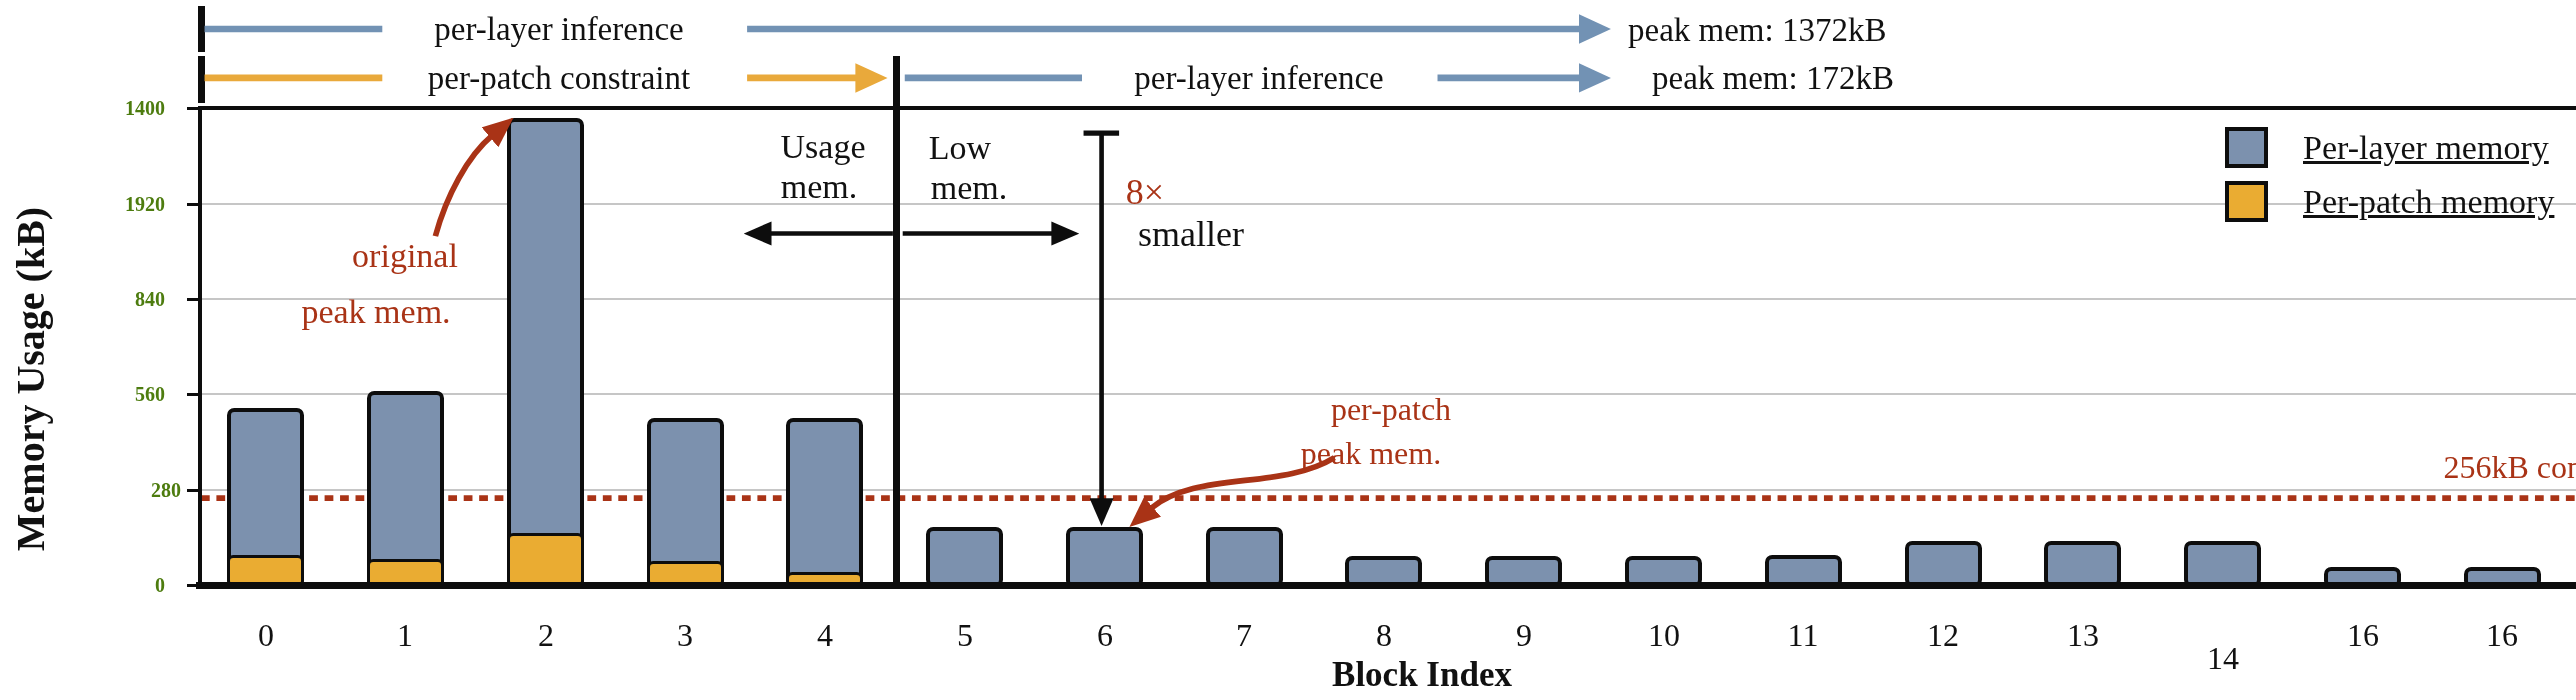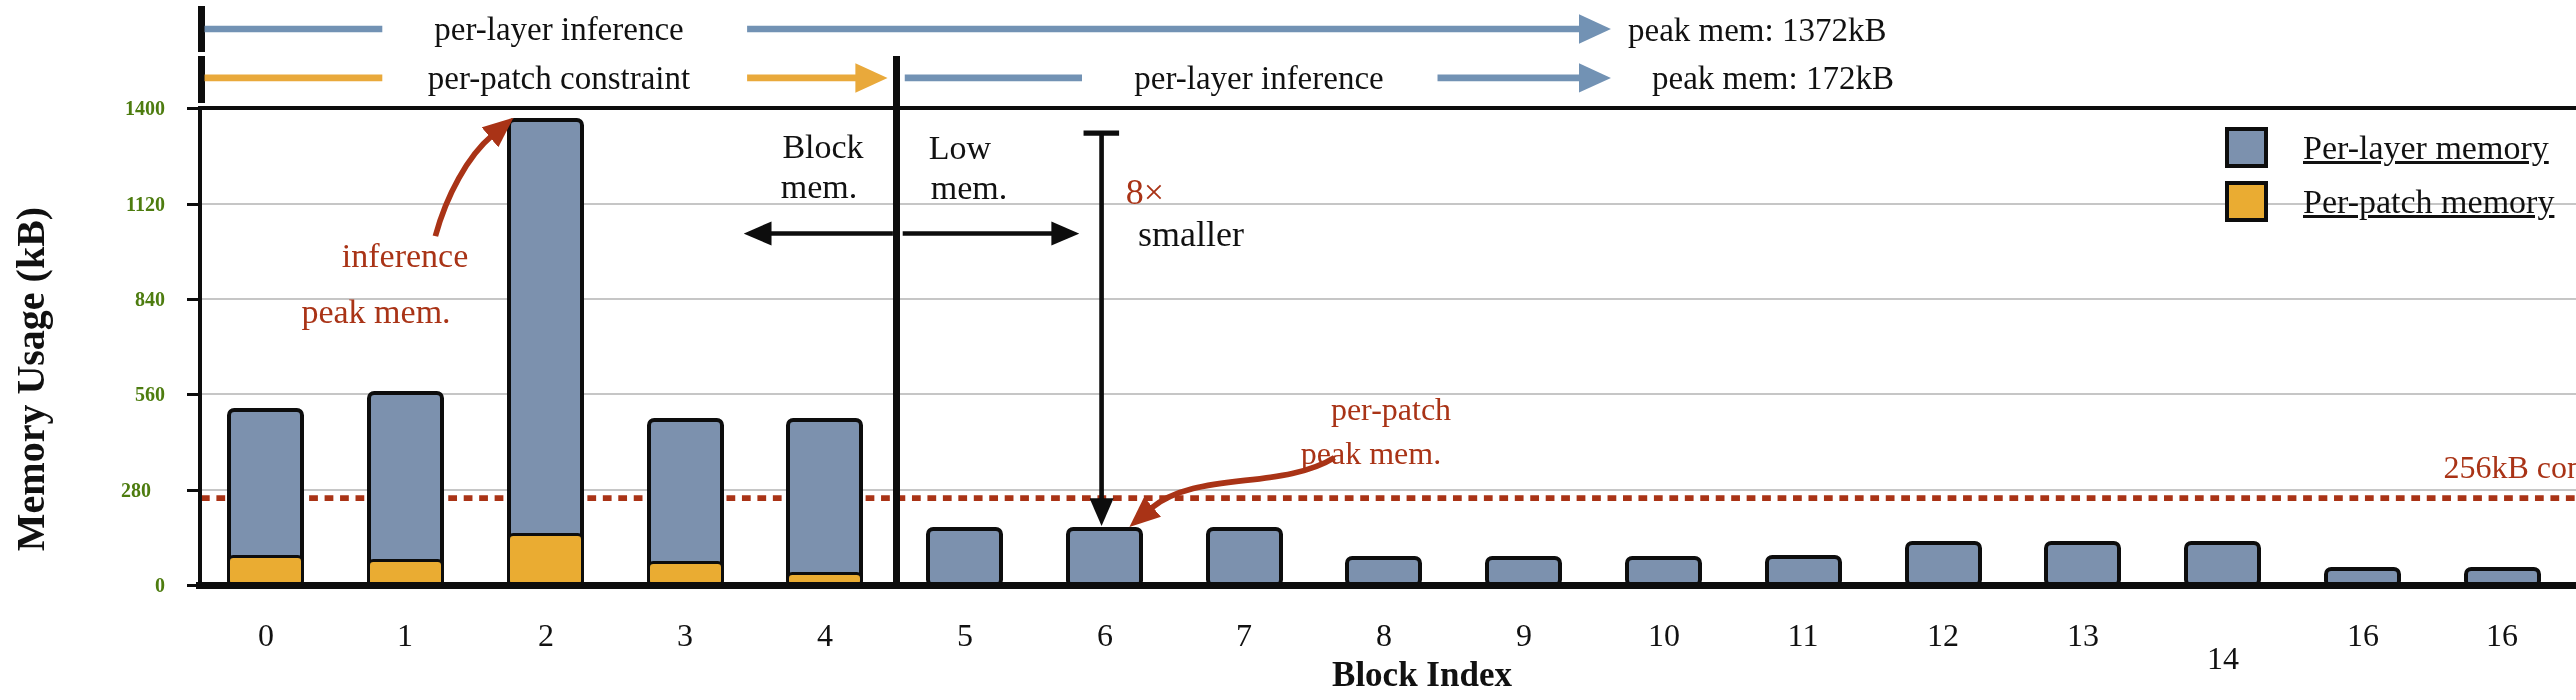--- a/index.html
+++ b/index.html
@@ -40,27 +40,27 @@
     <line id="constraint-line" x1="390" y1="966.6742857142857" x2="5246" y2="966.6742857142857" stroke="#A93316" stroke-width="11" stroke-dasharray="17 13"></line>
   </svg>
 
   <div id="plot-layer" class="abs" style="left:0;top:0;width:2705px;height:701px;">
       <div class="gridline" style="left: 201px; top: 489px; width: 2500px;"></div>
       <div class="gridline" style="left: 201px; top: 393px; width: 2500px;"></div>
       <div class="gridline" style="left: 201px; top: 298px; width: 2500px;"></div>
       <div class="gridline" style="left: 201px; top: 203px; width: 2500px;"></div>
       <div class="ytick" style="left: 165px; top: 585px;">0</div>
       <div class="tickstub" style="left: 187px; top: 584px; width: 13.4px; height: 2.6px;"></div>
-      <div class="ytick" style="left: 151px; top: 490px;">280</div>
+      <div class="ytick" style="left: 181px; top: 490px;">280</div>
       <div class="tickstub" style="left: 187px; top: 489px; width: 13.4px; height: 2.6px;"></div>
       <div class="ytick" style="left: 165px; top: 394px;">560</div>
       <div class="tickstub" style="left: 187px; top: 393px; width: 13.4px; height: 2.6px;"></div>
       <div class="ytick" style="left: 165px; top: 299px;">840</div>
       <div class="tickstub" style="left: 187px; top: 298px; width: 13.4px; height: 2.6px;"></div>
-      <div class="ytick" style="left: 165px; top: 204px;">1120</div>
+      <div class="ytick" style="left: 165px; top: 204px;">1920</div>
       <div class="tickstub" style="left: 187px; top: 203px; width: 13.4px; height: 2.6px;"></div>
       <div class="ytick" style="left: 165px; top: 108px;">1400</div>
       <div class="tickstub" style="left: 187px; top: 107px; width: 13.4px; height: 2.6px;"></div>
       <div class="bar-blue" style="left: 227px; top: 408px; width: 77px; height: 179px; background: rgb(124, 145, 174);"></div>
       <div class="bar-yellow" style="left: 227px; top: 555px; width: 77px; height: 32px; background: rgb(234, 172, 50);"></div>
       <div class="bar-blue" style="left: 367px; top: 391px; width: 77px; height: 196px; background: rgb(124, 145, 174);"></div>
       <div class="bar-yellow" style="left: 367px; top: 559px; width: 77px; height: 29px; background: rgb(234, 172, 50);"></div>
       <div class="bar-blue" style="left: 507px; top: 118px; width: 77px; height: 470px; background: rgb(124, 145, 174);"></div>
       <div class="bar-yellow" style="left: 507px; top: 533px; width: 77px; height: 54px; background: rgb(234, 172, 50);"></div>
       <div class="bar-blue" style="left: 647px; top: 418px; width: 77px; height: 169px; background: rgb(124, 145, 174);"></div>
@@ -147,29 +147,29 @@
   <div class="abs lft ann" style="left:1628px;top:30px;">peak mem: 1372kB</div>
   <div class="abs ctr ann" style="left:559px;top:78px;">per-patch constraint</div>
   <div class="abs ctr ann" style="left:1259px;top:78px;">per-layer inference</div>
   <div class="abs lft ann" style="left:1628px;top:78px;margin-left:24px;">peak mem: 172kB</div>
 
   <div id="legend-swatch-0" class="legend-swatch" style="left: 2225px; top: 127px; width: 43px; height: 41px; background: rgb(124, 145, 174);"></div>
   <div class="legend-label lft" style="left:2303px;top:148px;">Per-layer memory</div>
   <div id="legend-swatch-1" class="legend-swatch" style="left: 2225px; top: 181px; width: 43px; height: 41px; background: rgb(234, 172, 50);"></div>
   <div class="legend-label lft" style="left:2303px;top:202px;">Per-patch memory</div>
 
-  <div class="abs ctr ann red" style="left:823px;top:147px;font-size:34px;">Block</div>
+  <div class="abs ctr ann red" style="left:823px;top:147px;font-size:34px;">Usage</div>
   <div class="abs ctr ann" style="left:819px;top:187px;font-size:34px;">mem.</div>
   <div class="abs ctr ann red" style="left:960px;top:148px;font-size:34px;">Low</div>
   <div class="abs ctr ann" style="left:969px;top:188px;font-size:34px;">mem.</div>
 
   <div class="abs ctr ann-big red" style="left:1145px;top:192px;">8×</div>
   <div class="abs ctr ann-big blk" style="left:1191px;top:234px;">smaller</div>
 
-  <div class="abs ctr red" style="left:405px;top:256px;font-size:34px;">inference</div>
+  <div class="abs ctr red" style="left:405px;top:256px;font-size:34px;">original</div>
   <div class="abs ctr red" style="left:376px;top:312px;font-size:34px;">peak mem.</div>
 
   <div class="abs ctr red" style="left:1391px;top:409px;font-size:32px;">per-patch</div>
   <div class="abs ctr red" style="left:1371px;top:453px;font-size:32px;">peak mem.</div>
 
   <div class="abs rgt red" style="left:2663px;top:467px;font-size:32px;">256kB constraint</div>
 
   <div class="abs ctr axis-title" style="left:30px;top:379px;font-size:40px;transform:translate(-50%,-50%) rotate(-90deg);">Memory Usage (kB)</div>
   <div class="abs ctr axis-title" style="left:1422px;top:675px;font-size:35px;">Block Index</div>
 

